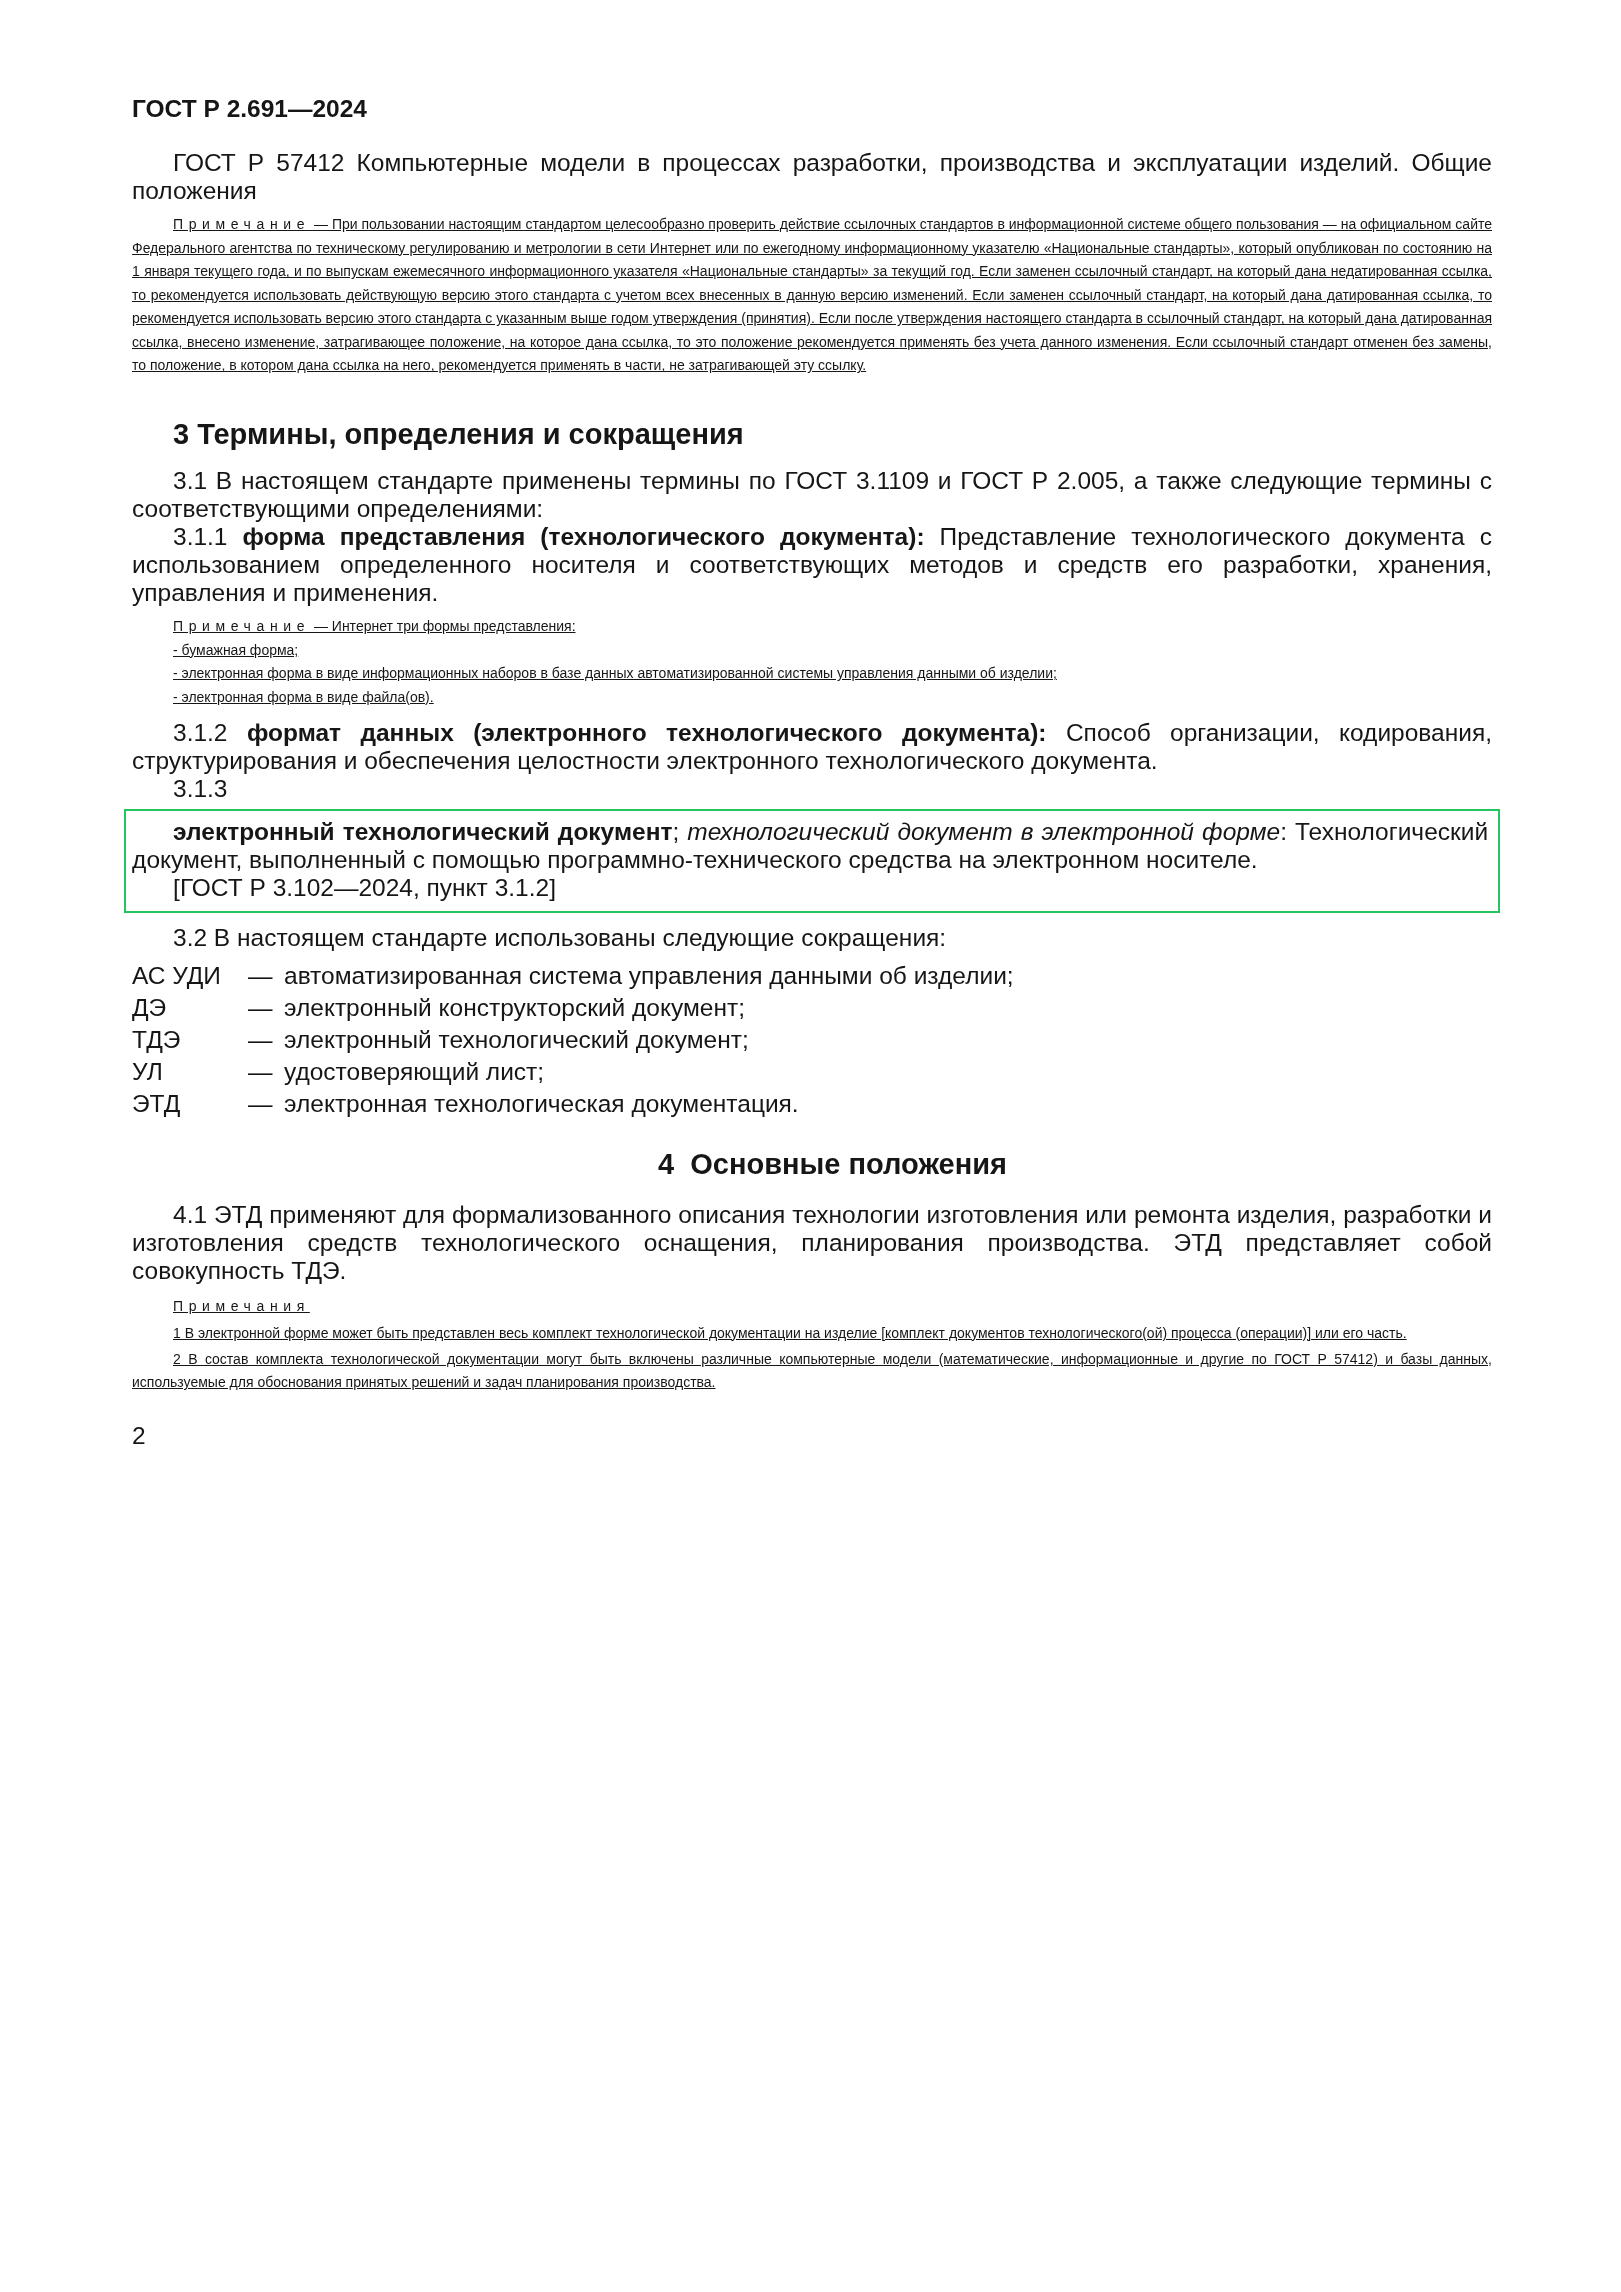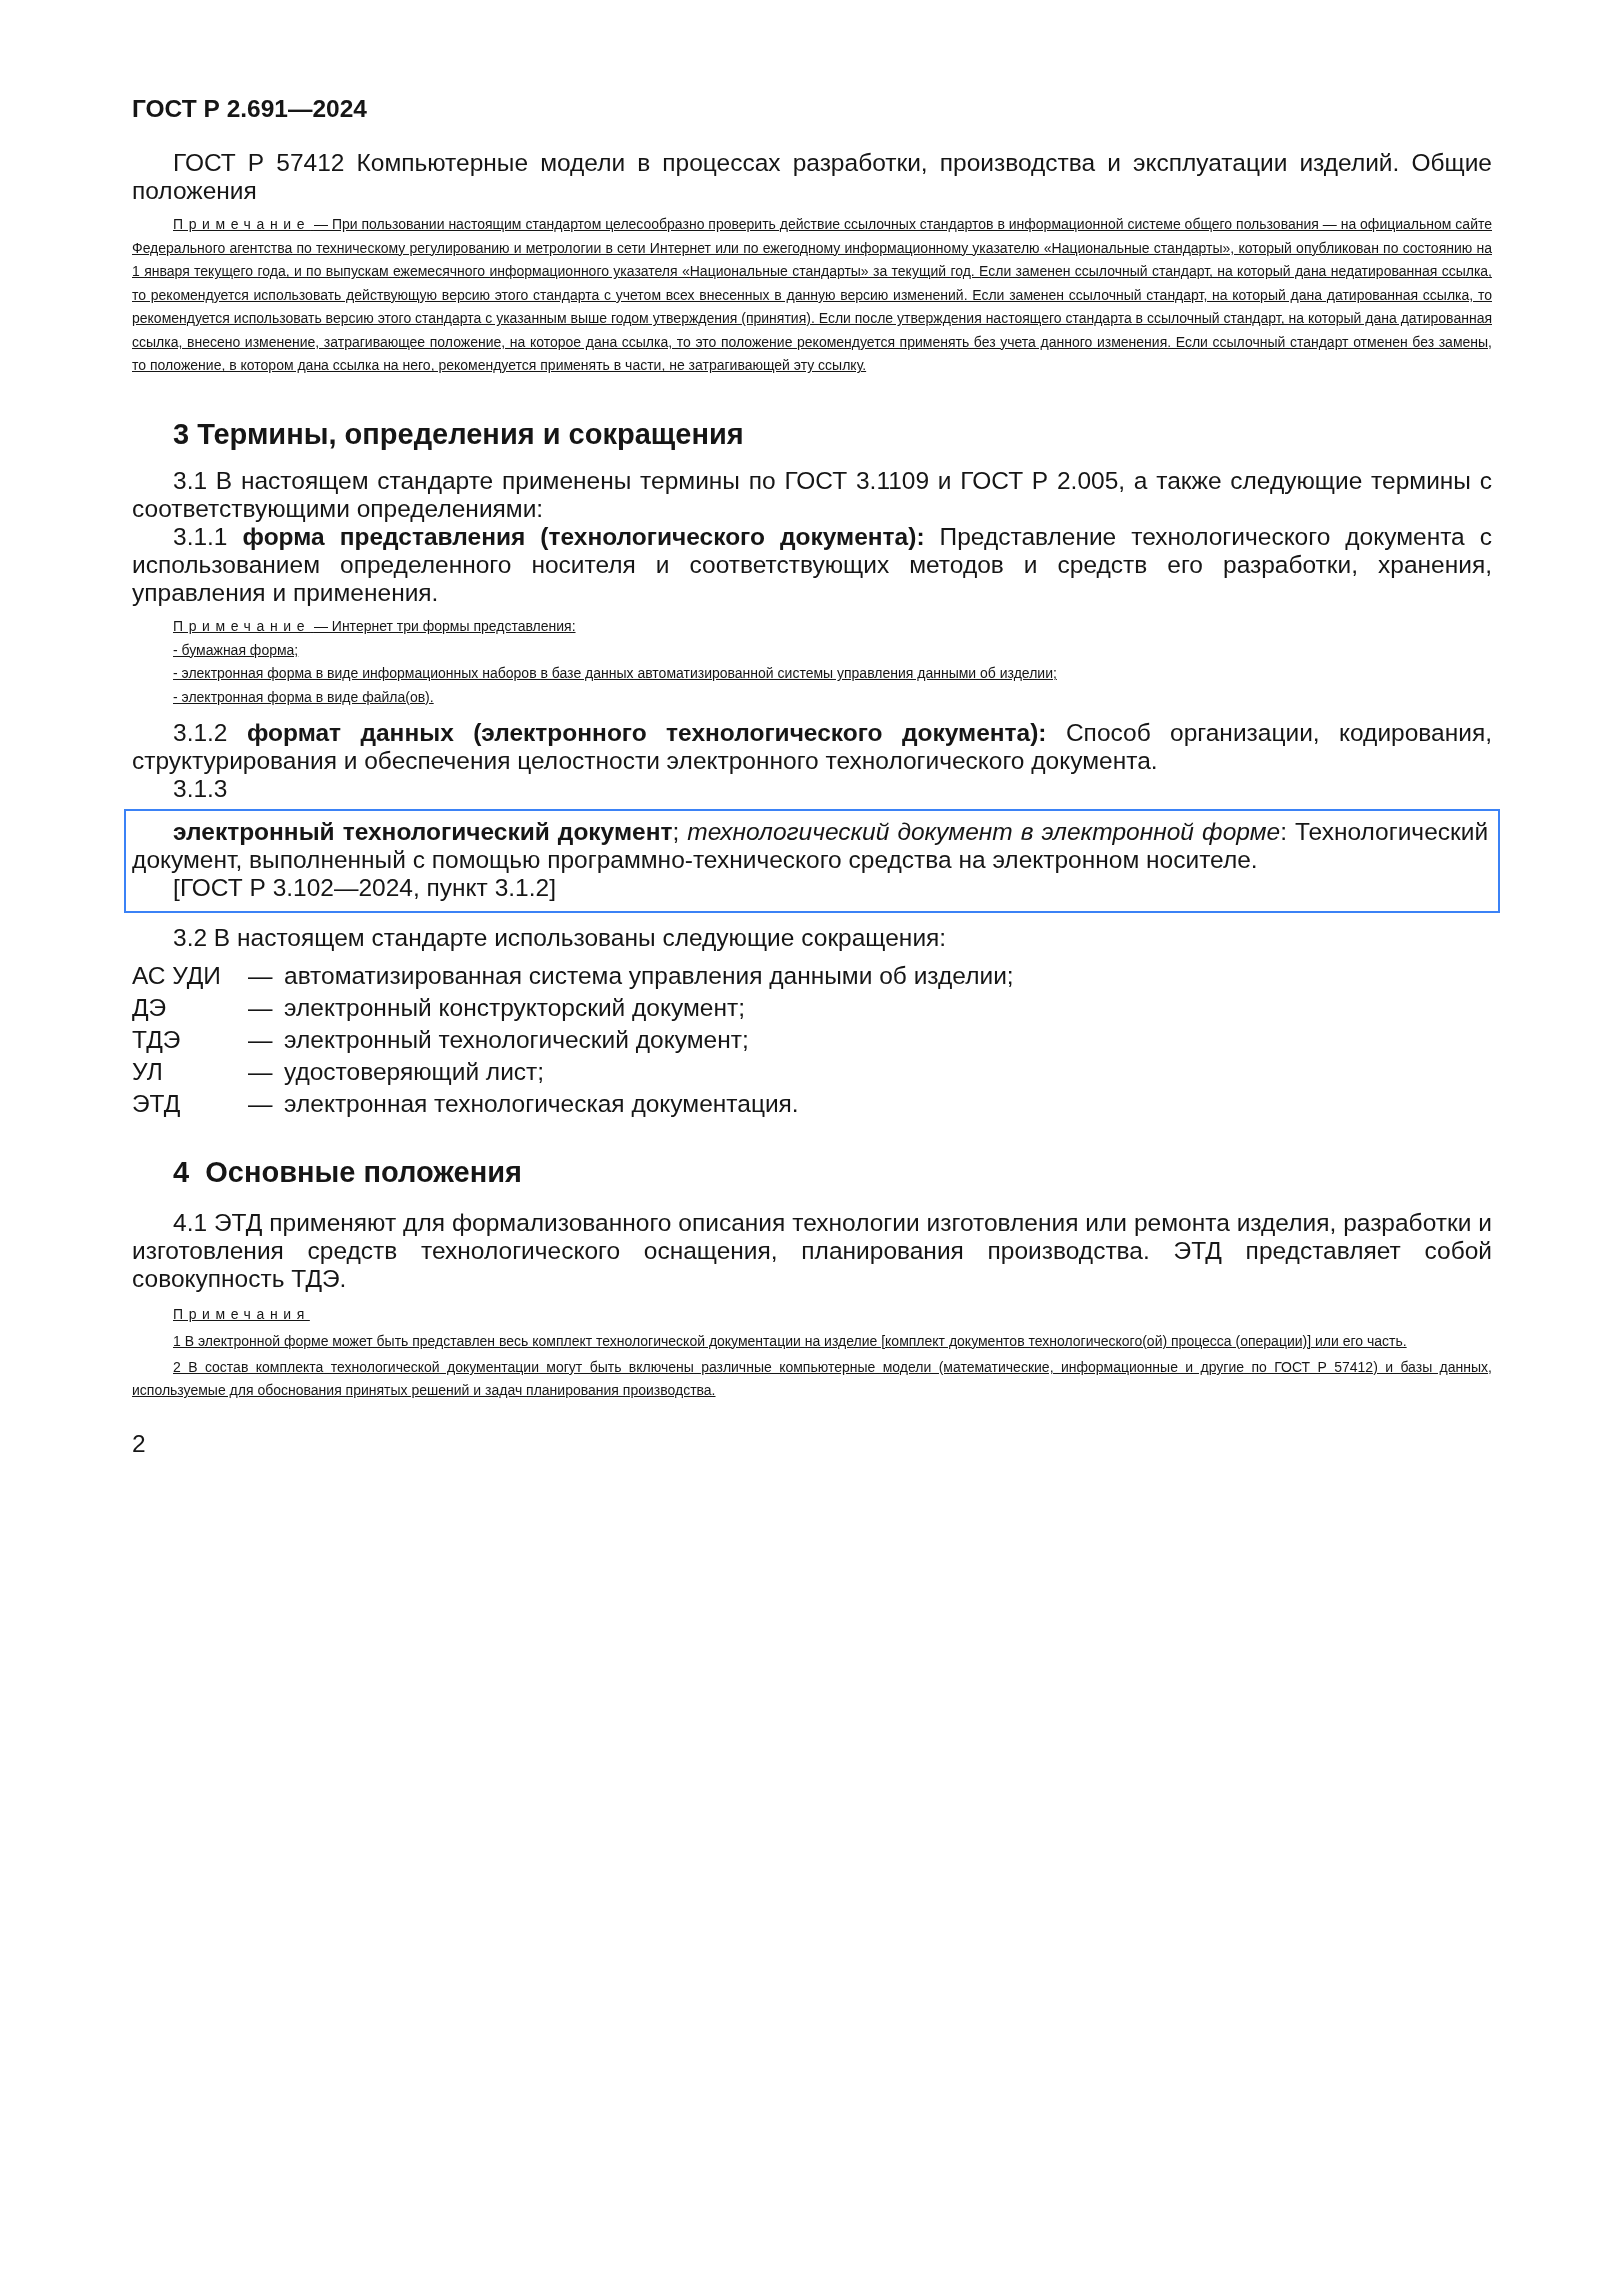--- a/index.html
+++ b/index.html
@@ -37,41 +37,41 @@
   }
   .nlabel { letter-spacing: 0.4em; }
   .sec {
     font-size: 29px;
     line-height: 35px;
     font-weight: 700;
     text-indent: 41px;
     white-space: pre-wrap;
   }
   .termbox {
-    border: 2px solid #3b82f6;
+    border: 2px solid #22c55e;
     margin: 5.9px 0 11.8px -7.8px;
     padding: 6.9px 9.8px 8.8px 5.9px;
     width: calc(100% + 15.7px);
   }
   .abbrlist { margin-top: 2px; }
   .arow {
     display: flex;
     align-items: baseline;
     margin-top: 3.9px;
     font-size: 24.5px;
     line-height: 28px;
   }
   .akey { flex: 0 0 116px; }
   .adash { flex: 0 0 36px; }
   .adef { flex: 1; }
   .pagenum { font-size: 24.5px; margin-top: 27.4px; }
   .mt3  { margin-top: 2.9px; }
   .mt8  { margin-top: 7.8px; }
   .mt10 { margin-top: 9.8px; }
-  .mt30 { margin-top: 37px; }
+  .mt30 { margin-top: 29px; text-align: center; }
   .mt40 { margin-top: 39px; }
   .mb9  { margin-bottom: 8.8px; }
   .mb10 { margin-bottom: 9.8px; }
   .mb16 { margin-bottom: 15.7px; }
   .mb20 { margin-bottom: 19.6px; }
 </style>
 </head>
 <body>
 
 <div class="page">

